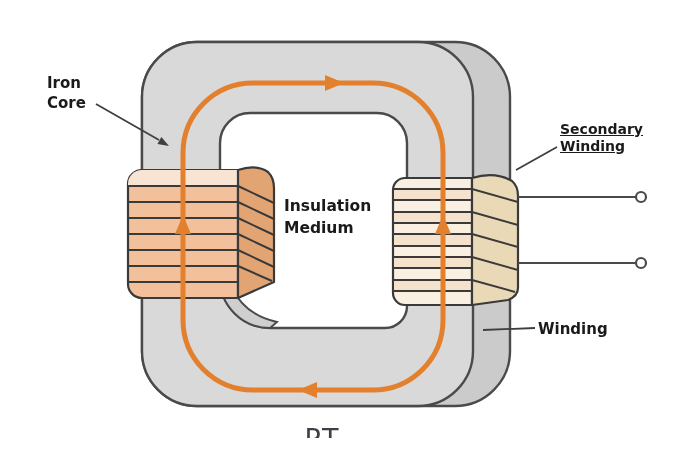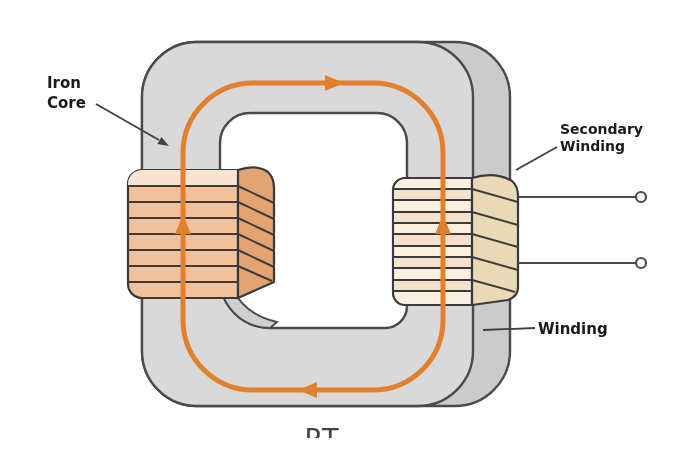--- a/index.html
+++ b/index.html
@@ -6,21 +6,21 @@
   #stage{
     position:relative;width:700px;height:438px;background:#ffffff;
     font-family:"DejaVu Sans", sans-serif;overflow:hidden;
   }
   #stage svg{position:absolute;left:0;top:0;}
   .lbl{
     position:absolute;color:#1a1a1a;font-weight:bold;
     font-size:15px;line-height:20px;
   }
   .lbl.iron{left:47px;top:73px;width:54px;}
-  .lbl.sec{left:560px;top:121px;width:94px;font-size:14px;line-height:17px;}
+  .lbl.sec{left:560px;top:121px;width:94px;font-size:14px;line-height:17px;text-decoration:underline;}
   .lbl.ins{left:284px;top:195px;width:106px;font-size:15.5px;line-height:22px;}
   .lbl.term{left:538px;top:319px;white-space:nowrap;}
   .caption{
     position:absolute;left:282px;top:423px;width:80px;text-align:center;
     color:#3f3f46;font-size:27px;font-weight:500;letter-spacing:1px;
   }
 </style>
 </head>
 <body>
 
@@ -127,15 +127,16 @@
     <g stroke="#3f3f3f" stroke-width="1.8">
       <line x1="96" y1="104" x2="159" y2="140"></line>
       <polygon points="169,146 157.4,144 161.4,137" fill="#3f3f3f" stroke="none"></polygon>
       <line x1="557" y1="147" x2="516" y2="170"></line>
       <line x1="535" y1="328" x2="483" y2="330"></line>
     </g>
   </svg>
 
   <div class="lbl iron">Iron Core</div>
   <div class="lbl sec">Secondary Winding</div>
+  <div class="lbl ins">Insulation Medium</div>
   <div class="lbl term">Winding</div>
   <div class="caption">PT</div>
 </div>
 
 </body></html>

